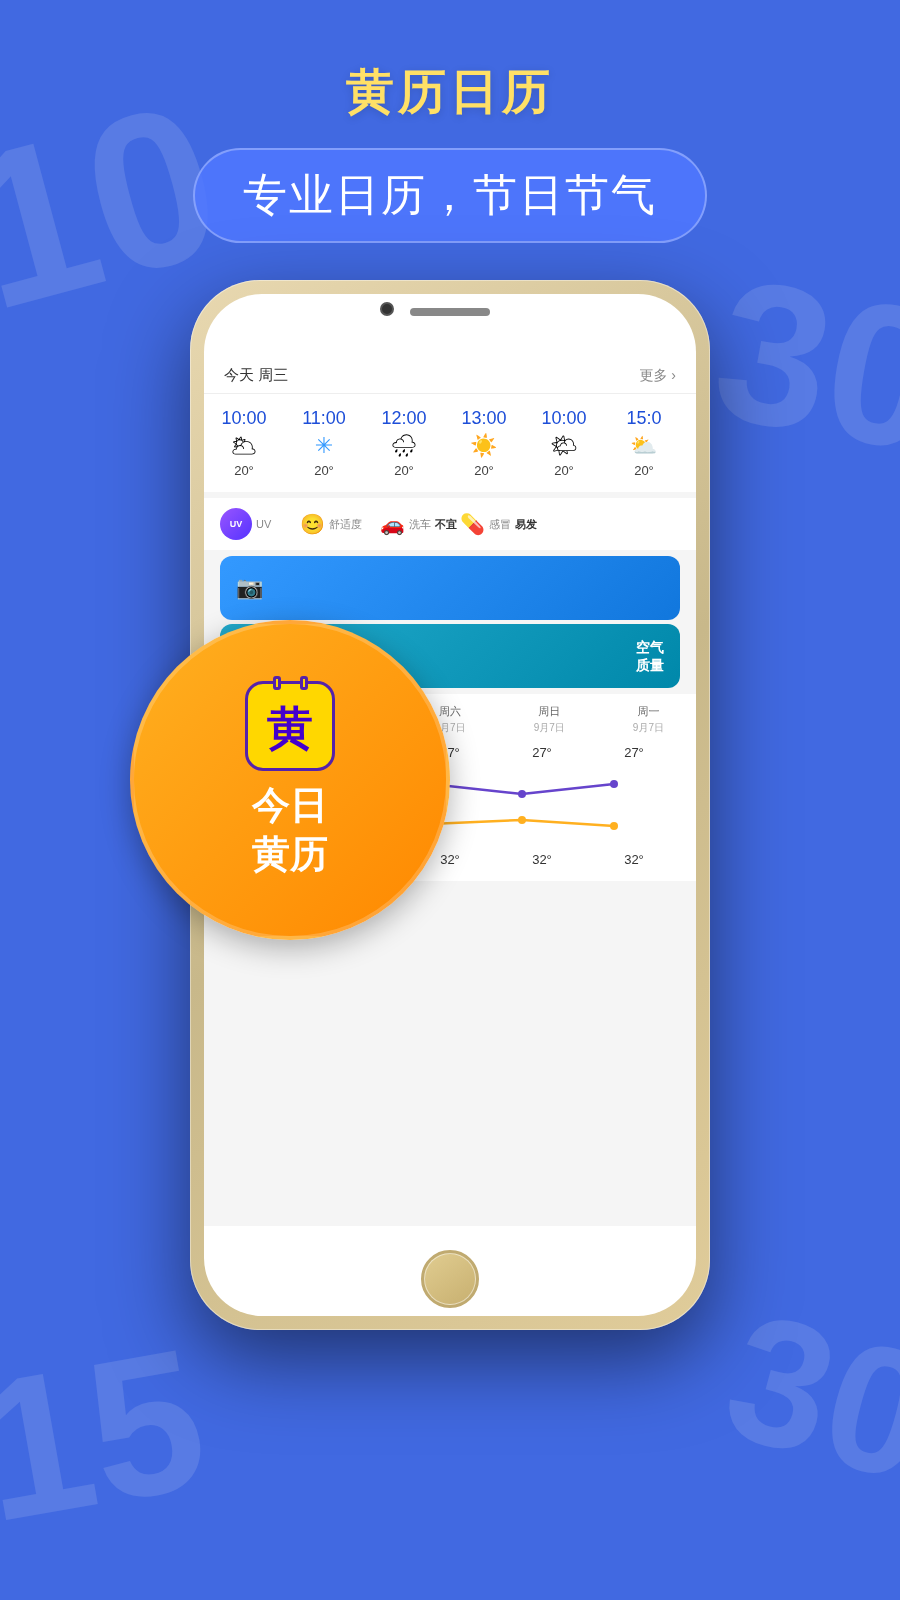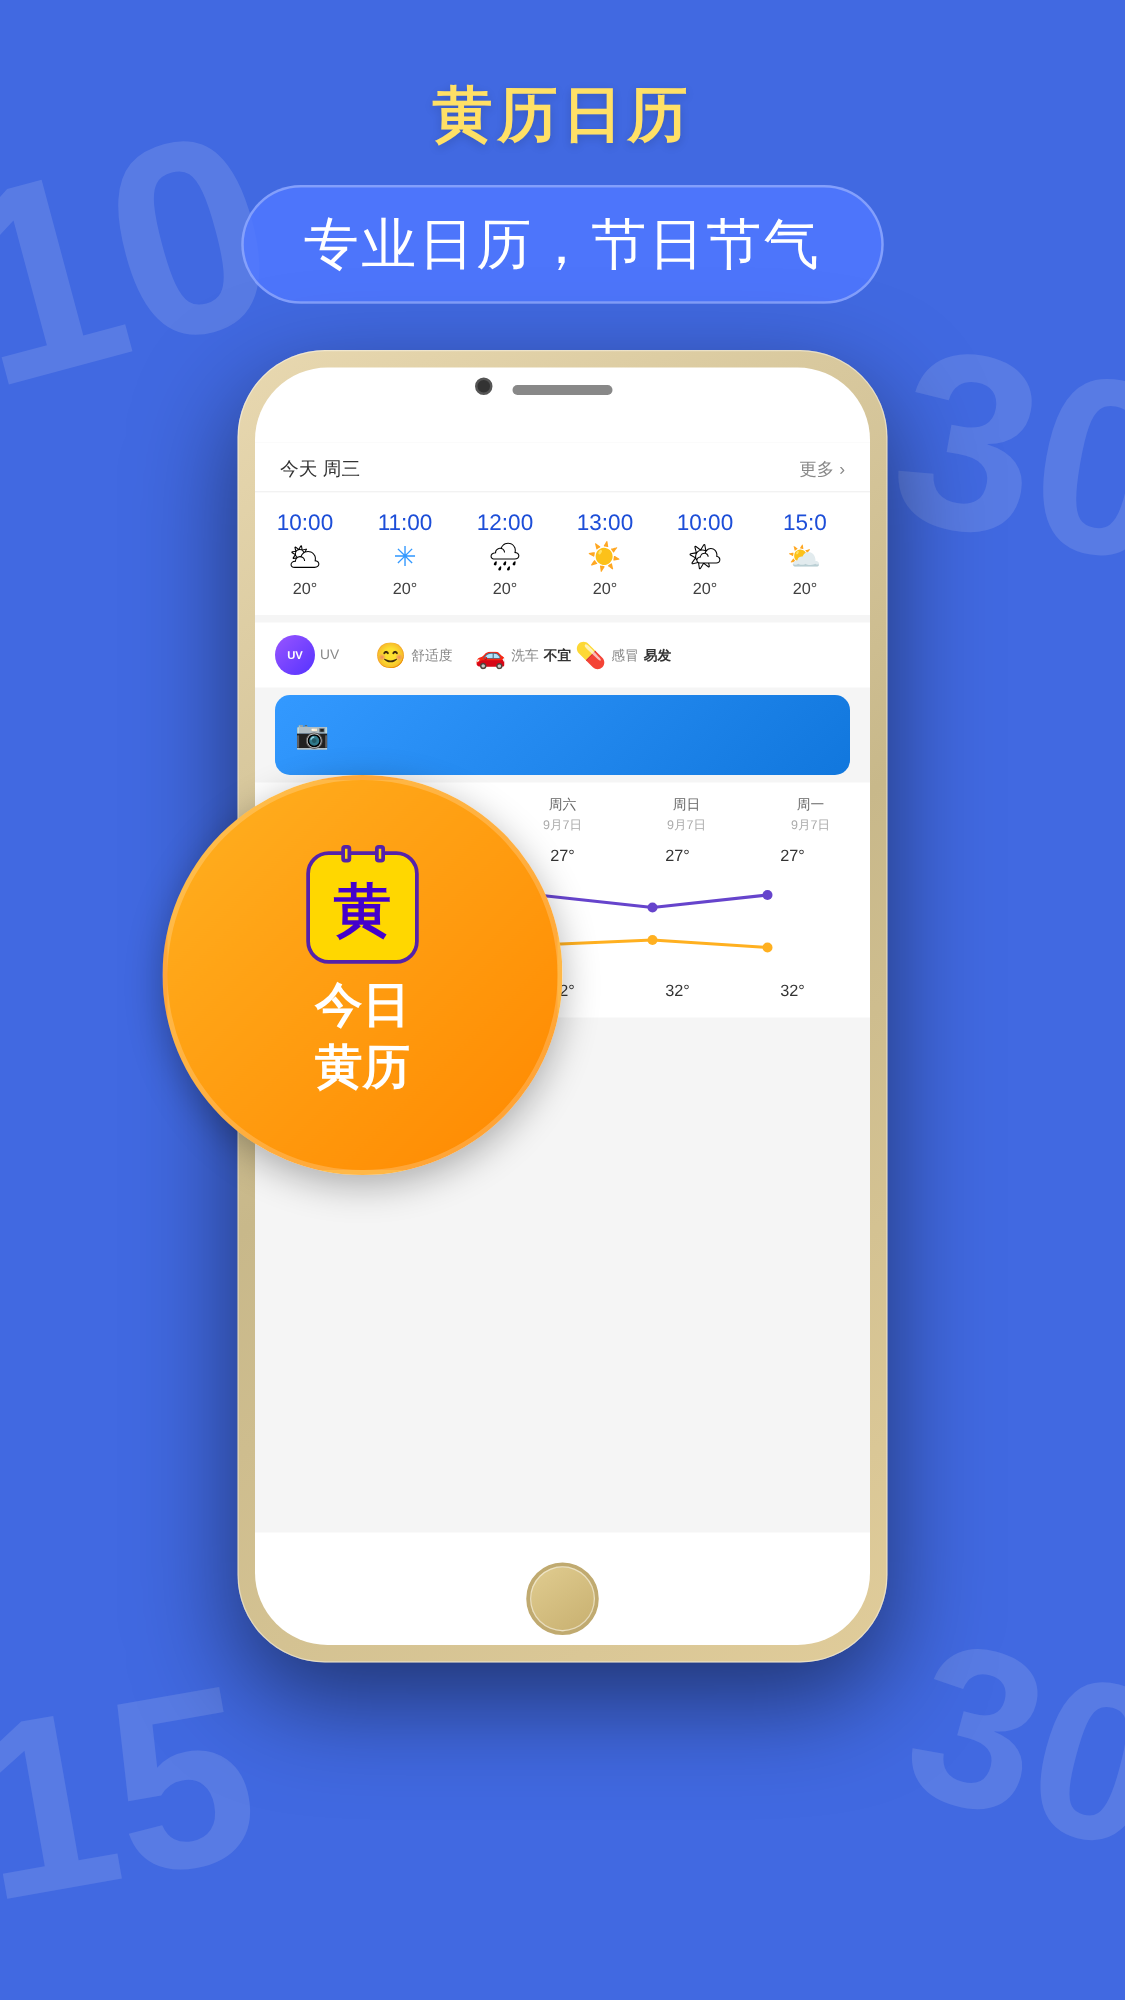--- a/index.html
+++ b/index.html
@@ -437,20 +437,24 @@
           <div class="life-item">
             <span class="life-icon-emoji">💊</span>
             <span class="life-label">感冒</span>
             <span class="life-value">易发</span>
           </div>
         </div>
 
         <div class="tool-cards">
           <div class="tool-card tool-card-blue">
             <span class="tool-card-icon">📷</span>
+          </div>
+          <div class="tool-card tool-card-teal">
+            <span class="tool-card-icon">🌿</span>
+            <span class="tool-card-text">空气<br>质量</span>
           </div>
         </div>
 
         <div class="weekly-section">
           <div class="weekly-days-header">
             <div class="weekly-day-col">
               <span class="day-name">周四</span>
               <span class="day-date">9月7日</span>
             </div>
             <div class="weekly-day-col">

